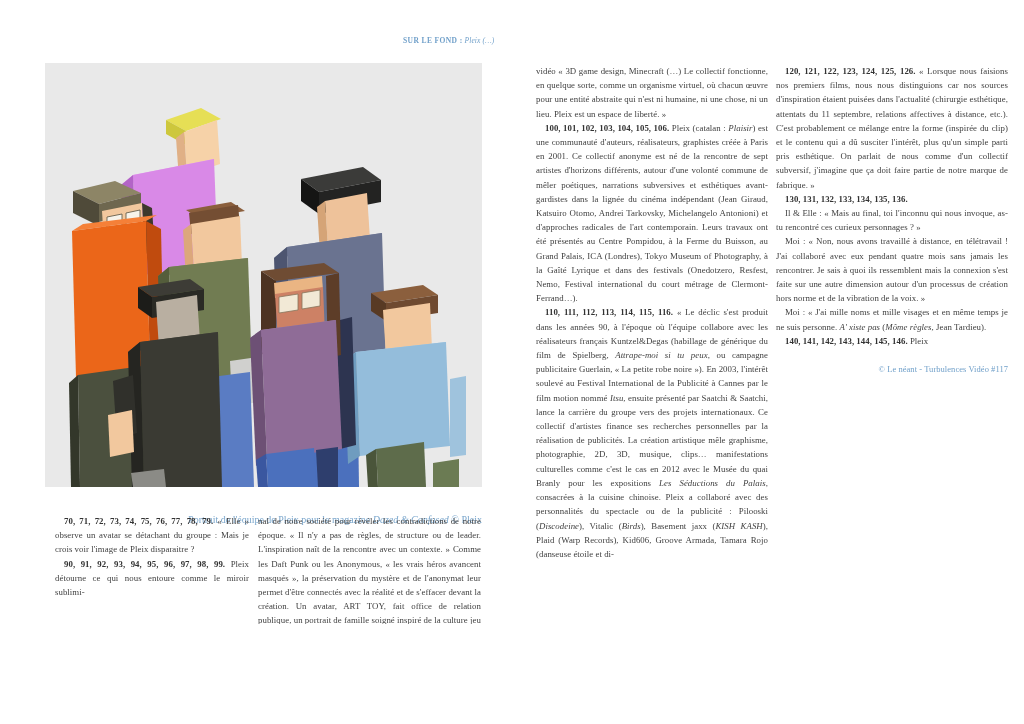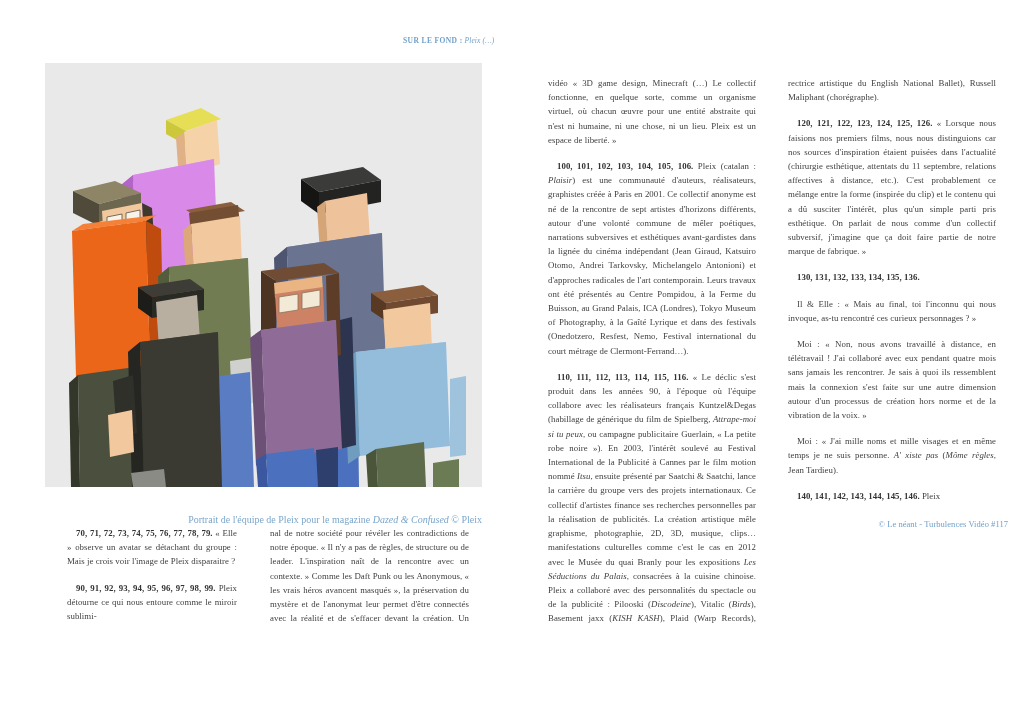--- a/index.html
+++ b/index.html
@@ -15,21 +15,21 @@
   .artwork svg{display:block;width:100%;height:100%;}
   .caption{position:absolute;left:45px;top:514px;width:437px;text-align:right;
            font-size:10px;color:#7aa6cc;}
   
   .col{position:absolute;font-size:8.8px;line-height:14.2px;text-align:justify;
        letter-spacing:.05px;overflow:hidden;}
   .col-l1{left:55px;top:514px;width:194px;height:154px;}
   .col-l2{left:258px;top:514px;width:223px;height:154px;}
   .col-r1{left:536px;top:64px;width:232px;height:606px;}
   .col-r2{left:776px;top:64px;width:232px;height:606px;}
-  .para{text-indent:9px;margin:12px;}
+  .para{text-indent:9px;margin:0;}
   .para.noindent{text-indent:0;}
   .run-b{font-weight:700;color:#323232;}
   .run-i{font-style:italic;}
   .credit{margin-top:14px;text-align:right;color:#6f9fc9;font-size:8.5px;}
   
   .footer{position:absolute;top:632px;font-size:7px;color:#9a9a9a;}
   .footer-left{left:45px;width:437px;text-align:center;}
   .footer-right{left:536px;width:472px;text-align:center;}
   .footer .brand{font-weight:700;color:#2d2d2d;letter-spacing:.2px;}
   .pagenum{position:absolute;top:-1px;font-size:8px;color:#8a8a8a;}
@@ -153,21 +153,20 @@
   <div class="col col-l2">
     <p class="para noindent"><span class="run-n">nal de notre société pour révéler les contradictions de notre époque. « Il n'y a pas de règles, de structure ou de leader. L'inspiration naît de la rencontre avec un contexte. » Comme les Daft Punk ou les Anonymous, « les vrais héros avancent masqués », la préservation du mystère et de l'anonymat leur permet d'être connectés avec la réalité et de s'effacer devant la création. Un avatar, ART TOY, fait office de relation publique, un portrait de famille soigné inspiré de la culture jeu</span></p>
   </div>
 
   <div class="col col-r1">
     <p class="para noindent"><span class="run-n">vidéo « 3D game design, Minecraft (…) Le collectif fonctionne, en quelque sorte, comme un organisme virtuel, où chacun œuvre pour une entité abstraite qui n'est ni humaine, ni une chose, ni un lieu. Pleix est un espace de liberté. »</span></p>
     <p class="para"><span class="run-b">100, 101, 102, 103, 104, 105, 106.</span><span class="run-n"> Pleix (catalan : </span><span class="run-i">Plaisir</span><span class="run-n">) est une communauté d'auteurs, réalisateurs, graphistes créée à Paris en 2001. Ce collectif anonyme est né de la rencontre de sept artistes d'horizons différents, autour d'une volonté commune de mêler poétiques, narrations subversives et esthétiques avant-gardistes dans la lignée du cinéma indépendant (Jean Giraud, Katsuiro Otomo, Andrei Tarkovsky, Michelangelo Antonioni) et d'approches radicales de l'art contemporain. Leurs travaux ont été présentés au Centre Pompidou, à la Ferme du Buisson, au Grand Palais, ICA (Londres), Tokyo Museum of Photography, à la Gaîté Lyrique et dans des festivals (Onedotzero, Resfest, Nemo, Festival international du court métrage de Clermont-Ferrand…).</span></p>
     <p class="para"><span class="run-b">110, 111, 112, 113, 114, 115, 116.</span><span class="run-n"> « Le déclic s'est produit dans les années 90, à l'époque où l'équipe collabore avec les réalisateurs français Kuntzel&amp;Degas (habillage de générique du film de Spielberg, </span><span class="run-i">Attrape-moi si tu peux</span><span class="run-n">, ou campagne publicitaire Guerlain, « La petite robe noire »). En 2003, l'intérêt soulevé au Festival International de la Publicité à Cannes par le film motion nommé </span><span class="run-i">Itsu</span><span class="run-n">, ensuite présenté par Saatchi &amp; Saatchi, lance la carrière du groupe vers des projets internationaux. Ce collectif d'artistes finance ses recherches personnelles par la réalisation de publicités. La création artistique mêle graphisme, photographie, 2D, 3D, musique, clips… manifestations culturelles comme c'est le cas en 2012 avec le Musée du quai Branly pour les expositions </span><span class="run-i">Les Séductions du Palais</span><span class="run-n">, consacrées à la cuisine chinoise. Pleix a collaboré avec des personnalités du spectacle ou de la publicité : Pilooski (</span><span class="run-i">Discodeine</span><span class="run-n">), Vitalic (</span><span class="run-i">Birds</span><span class="run-n">), Basement jaxx (</span><span class="run-i">KISH KASH</span><span class="run-n">), Plaid (Warp Records), Kid606, Groove Armada, Tamara Rojo (danseuse étoile et di-</span></p>
   </div>
   <div class="col col-r2">
-    <p class="para noindent"><span class="run-n">rectrice artistique du English National Ballet), Russell Maliphant (chorégraphe).</span></p>
     <p class="para"><span class="run-b">120, 121, 122, 123, 124, 125, 126.</span><span class="run-n"> « Lorsque nous faisions nos premiers films, nous nous distinguions car nos sources d'inspiration étaient puisées dans l'actualité (chirurgie esthétique, attentats du 11 septembre, relations affectives à distance, etc.). C'est probablement ce mélange entre la forme (inspirée du clip) et le contenu qui a dû susciter l'intérêt, plus qu'un simple parti pris esthétique. On parlait de nous comme d'un collectif subversif, j'imagine que ça doit faire partie de notre marque de fabrique. »</span></p>
     <p class="para"><span class="run-b">130, 131, 132, 133, 134, 135, 136.</span></p>
     <p class="para"><span class="run-n">Il &amp; Elle : « Mais au final, toi l'inconnu qui nous invoque, as-tu rencontré ces curieux personnages ? »</span></p>
     <p class="para"><span class="run-n">Moi : « Non, nous avons travaillé à distance, en télétravail ! J'ai collaboré avec eux pendant quatre mois sans jamais les rencontrer. Je sais à quoi ils ressemblent mais la connexion s'est faite sur une autre dimension autour d'un processus de création hors norme et de la vibration de la voix. »</span></p>
     <p class="para"><span class="run-n">Moi : « J'ai mille noms et mille visages et en même temps je ne suis personne. </span><span class="run-i">A' xiste pas</span><span class="run-n"> (</span><span class="run-i">Môme règles</span><span class="run-n">, Jean Tardieu).</span></p>
     <p class="para"><span class="run-b">140, 141, 142, 143, 144, 145, 146.</span><span class="run-n"> Pleix</span></p>
     <div class="credit">© Le néant - Turbulences Vidéo #117</div>
   </div>
 
   <div class="footer footer-left">

